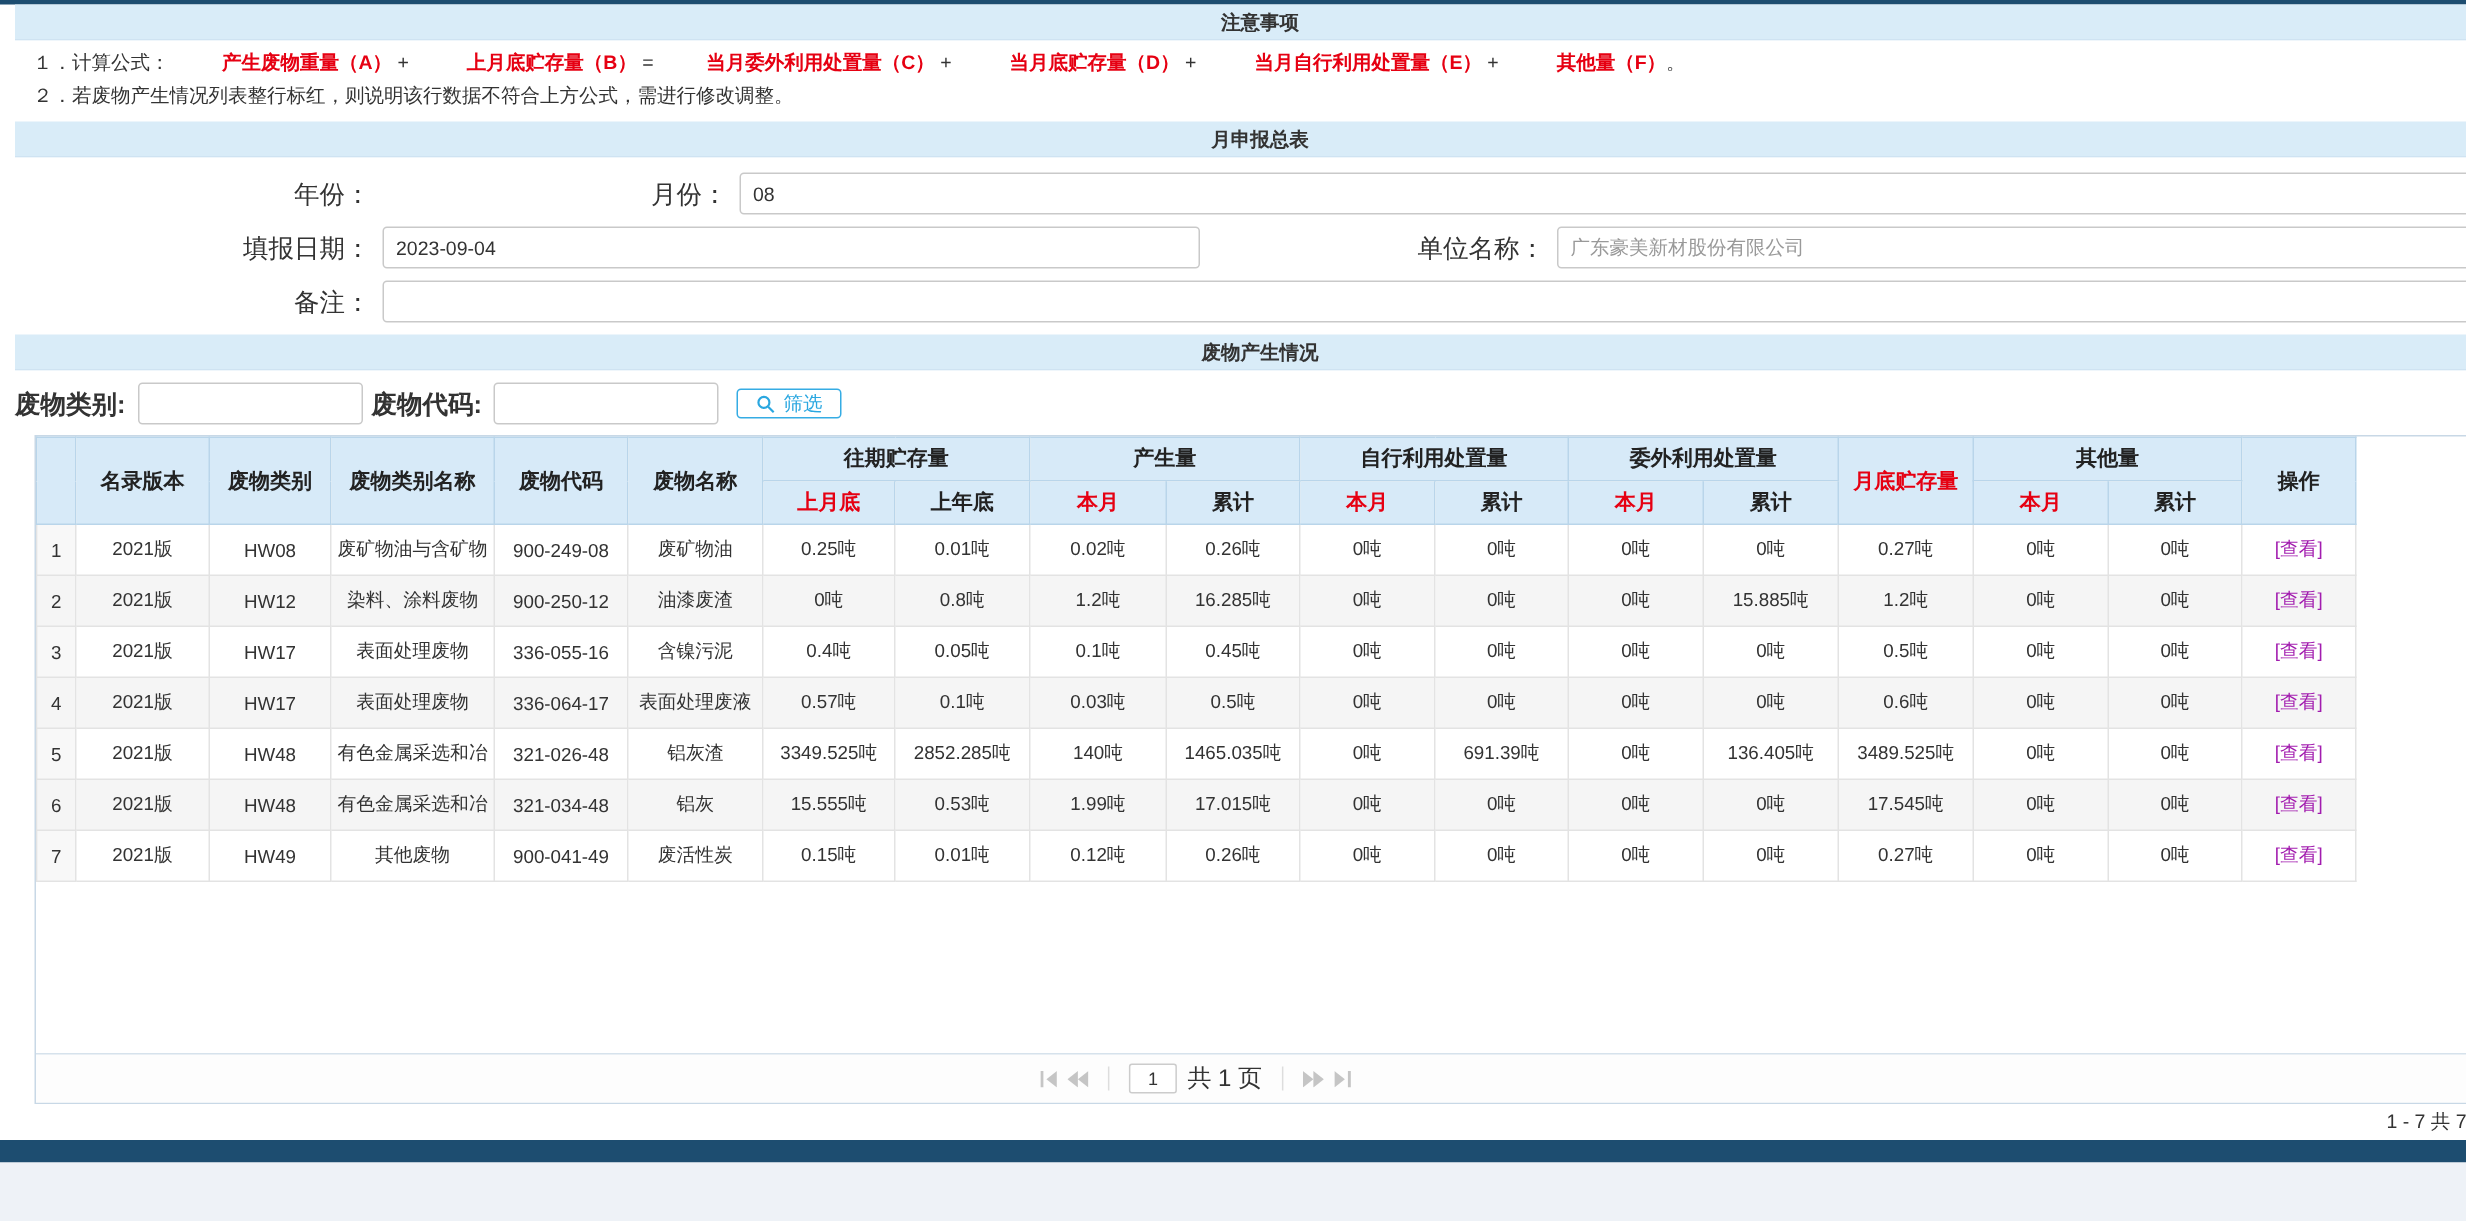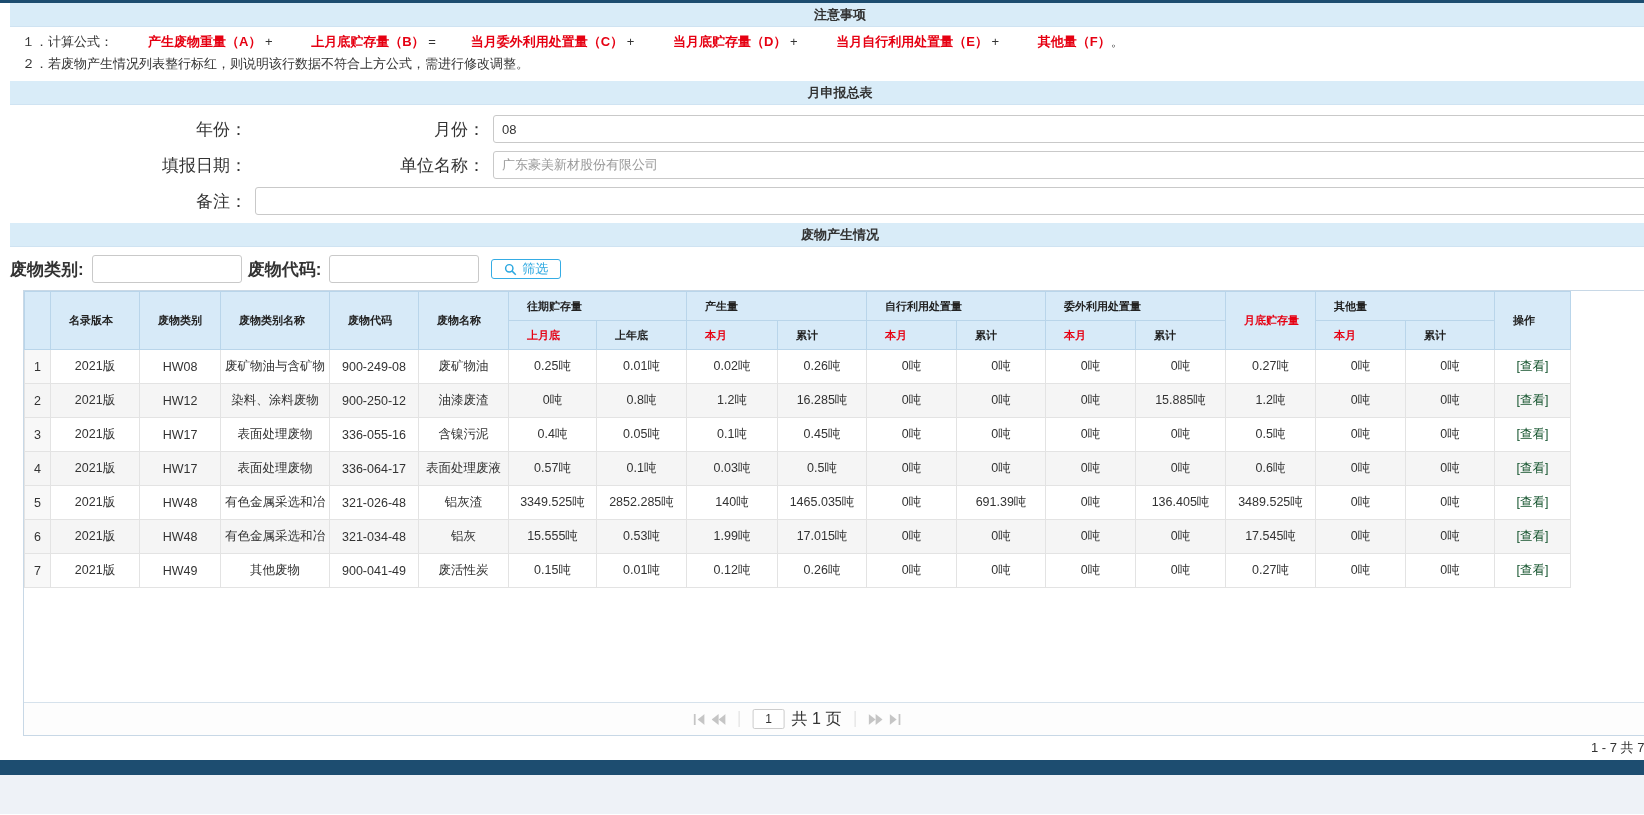--- a/index.html
+++ b/index.html
@@ -54,32 +54,32 @@
     background: #fff; border: 1px solid #35ace4; border-radius: 3px;
     color: #2aa7e0; font-size: 13px; cursor: pointer;
     font-family: "Liberation Sans", "DejaVu Sans", sans-serif;
   }
 
   
   .grid-shell { margin-left: 13px; width: 1646px; border: 1px solid #c8d8e6; background: #fff; box-sizing: border-box; }
   table.grid { border-collapse: collapse; table-layout: fixed; width: 1546px; }
   table.grid th {
     background: #d7eaf8; border: 1px solid #b9d5ea;
-    height: 28px; font-size: 11px; font-weight: bold; color: #222;
-    padding: 0 18px; white-space: nowrap; overflow: hidden; text-align: left;
+    height: 28px; font-size: 14px; font-weight: bold; color: #222;
+    padding: 0 6px; white-space: nowrap; overflow: hidden; text-align: center;
   }
   table.grid th.red { color: #e60012; }
   table.grid td {
     border: 1px solid #e3e3e3; height: 33px; text-align: center;
     font-size: 12.5px; color: #333; padding: 0 3px;
     white-space: nowrap; overflow: hidden;
   }
   tr.striped td { background: #f5f5f5; }
   td.rownum { background: #f8f8f8; color: #444; }
-  .view-link { color: #14532d; cursor: pointer; text-align: center; }
+  .view-link { color: #a21caf; cursor: pointer; text-align: center; }
 
   .grid-filler { height: 114px; background: #fff; }
 
   
   .pager-bar { position: relative; height: 32px; border-top: 1px solid #d6e2ec; background: #fdfdfd; }
   .pager-center {
     position: absolute; left: 773px; top: 0; height: 32px; transform: translateX(-50%);
     display: flex; align-items: center; gap: 7px;
   }
   .pager-icon { display: inline-flex; align-items: center; cursor: pointer; }
@@ -117,20 +117,21 @@
     <span>月申报总表</span>
   </div>
   <div class="form-body">
     <div class="form-row">
       <span class="form-label">年份：</span>
       <span class="form-label right-col">月份：</span>
       <input class="txt-input grow" type="text" value="08" style="">
     </div>
     <div class="form-row">
       <span class="form-label">填报日期：</span>
+      <input class="txt-input w-left" type="text" value="2023-09-04" style="">
       <span class="form-label right-col">单位名称：</span>
       <input class="txt-input grow readonly" type="text" value="广东豪美新材股份有限公司" style="">
     </div>
     <div class="form-row">
       <span class="form-label">备注：</span>
       <input class="txt-input grow" type="text" value="" style="">
     </div>
   </div>
 
   <div class="section-bar tall">

